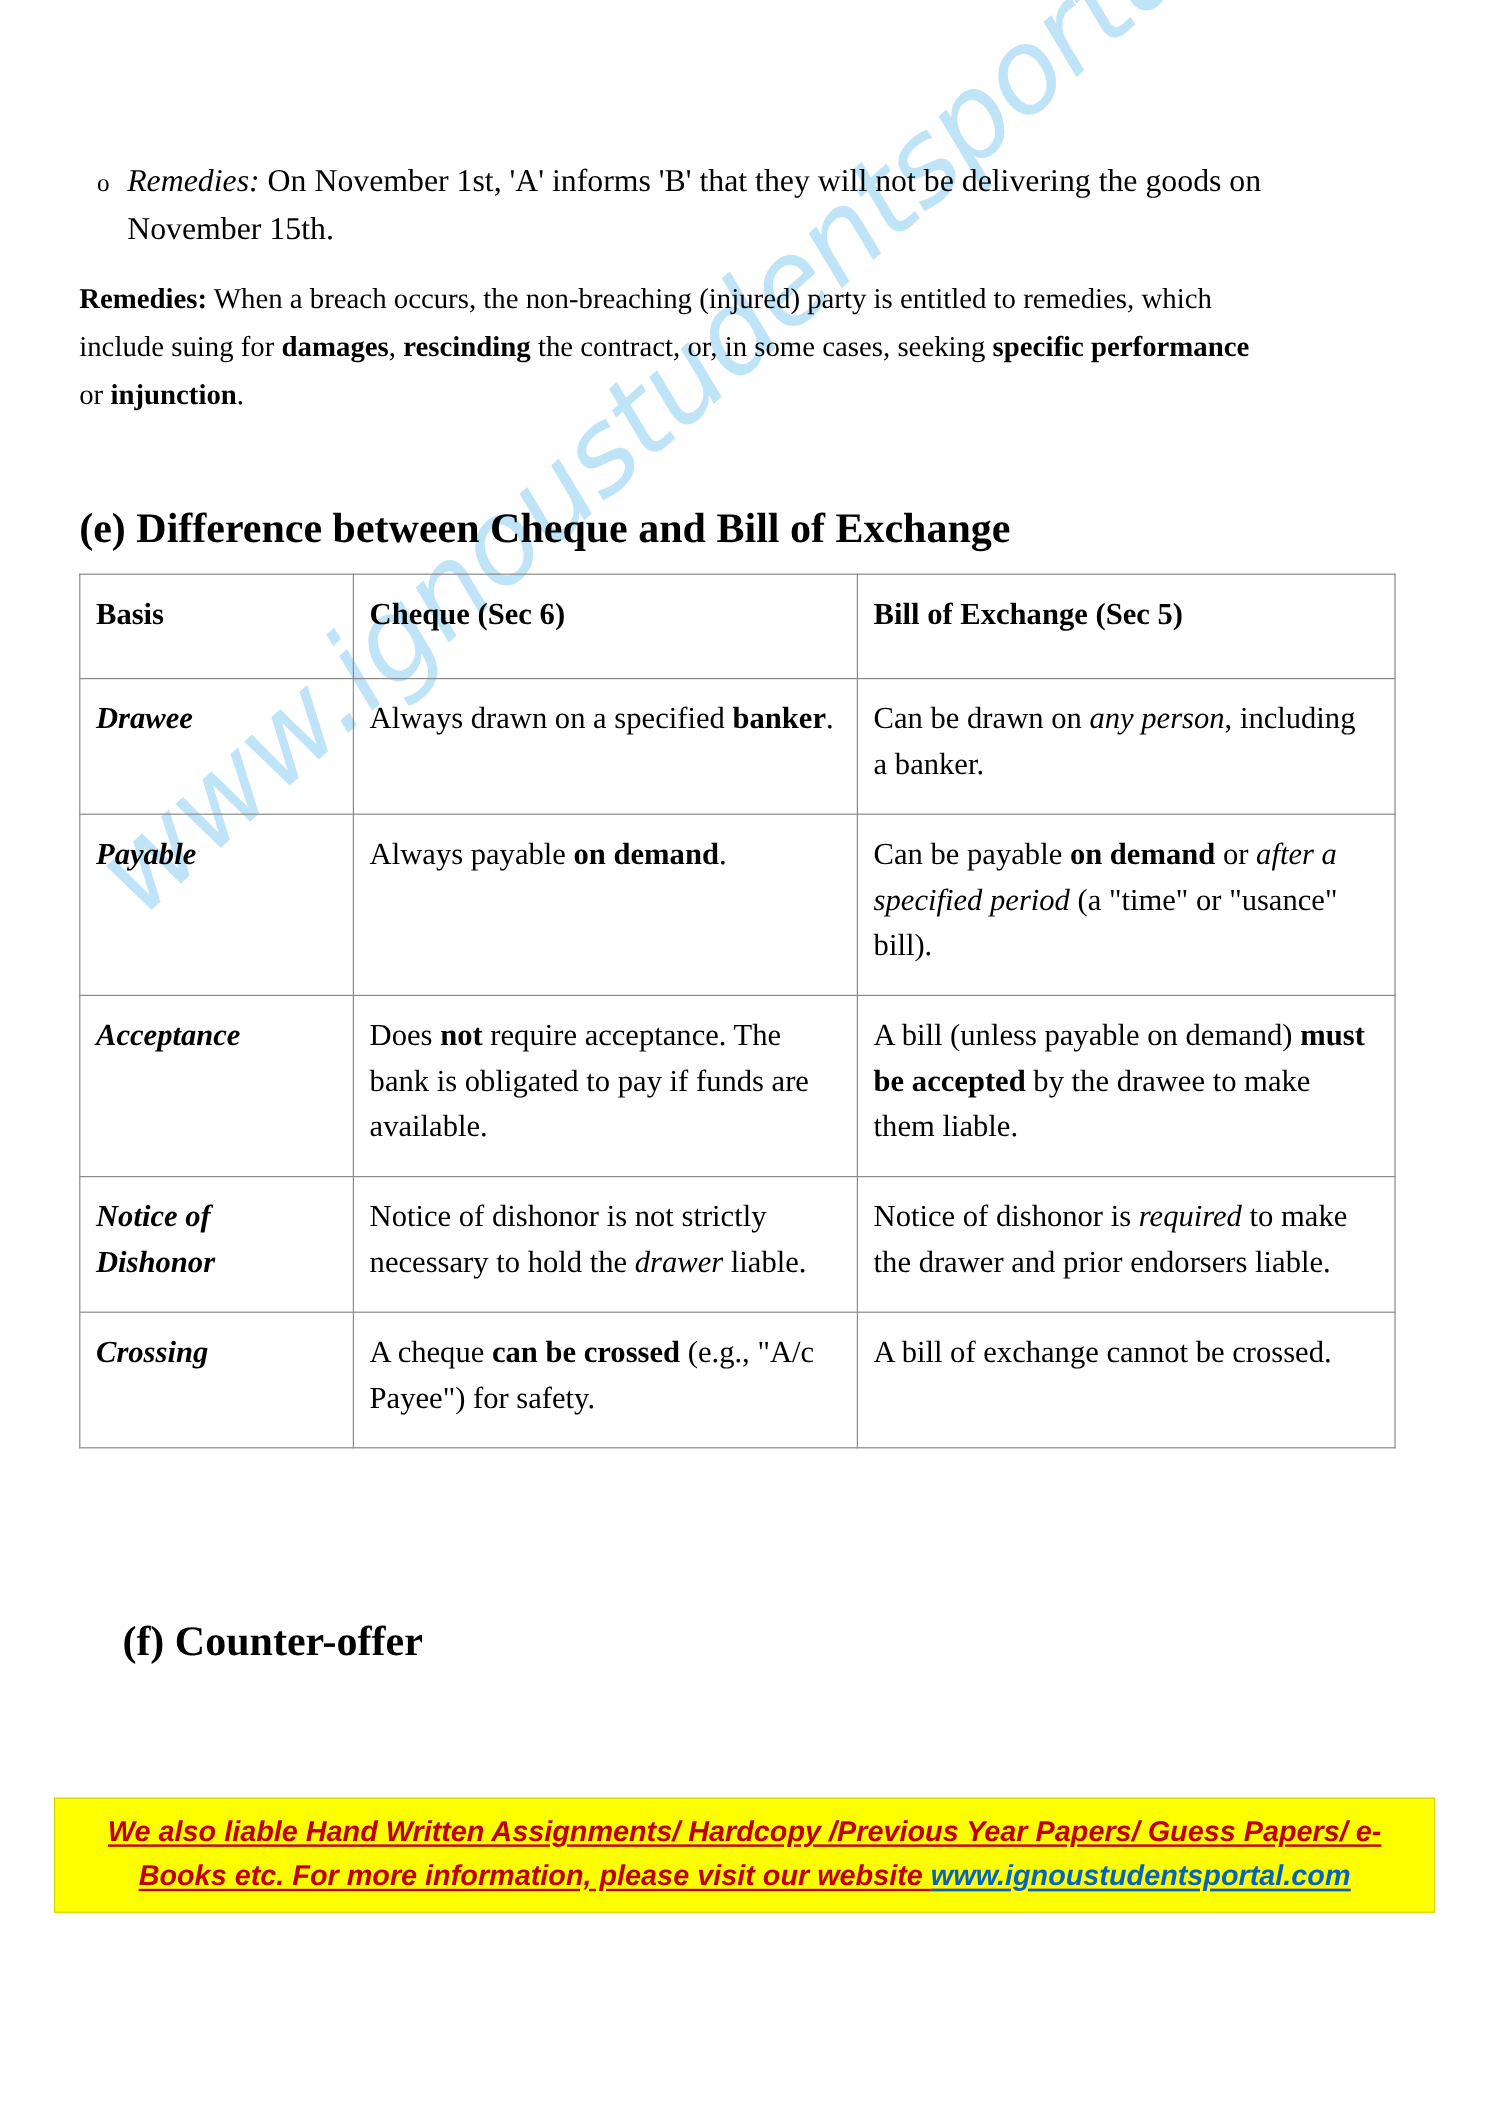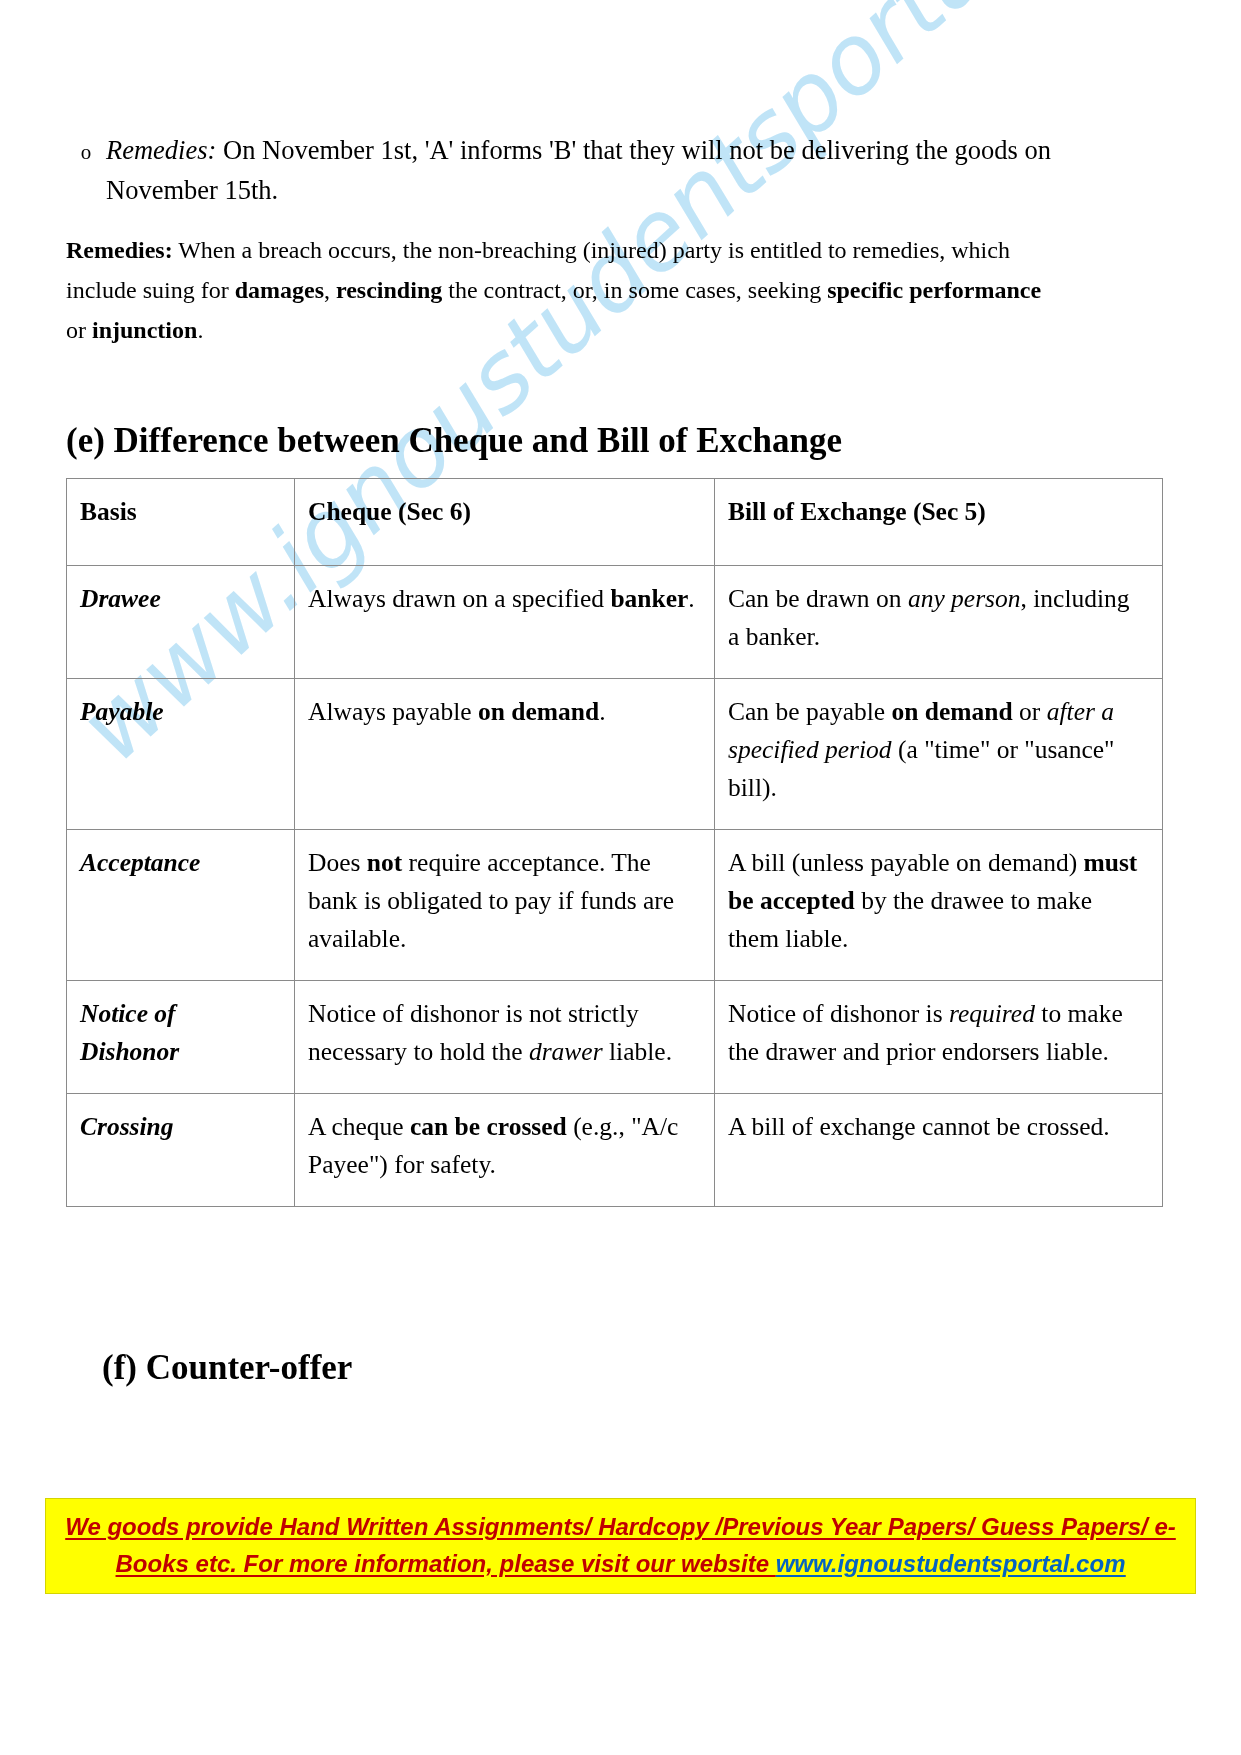--- a/index.html
+++ b/index.html
@@ -232,17 +232,17 @@
           </tr>
         </tbody>
       </table>
     </div>
 
     <div class="heading heading-f">(f) Counter-offer</div>
 
   </div>
 
   <div class="footer-banner">
-    <div class="footer-line">We goods provide Hand Written Assignments/ Hardcopy /Previous Year Papers/ Guess Papers/ e-</div>
+    <div class="footer-line">We also liable Hand Written Assignments/ Hardcopy /Previous Year Papers/ Guess Papers/ e-</div>
     <div class="footer-line"><span>Books etc. For more information, please visit our website </span><span class="site">www.ignoustudentsportal.com</span></div>
   </div>
 
 </div>
 
 </body></html>

